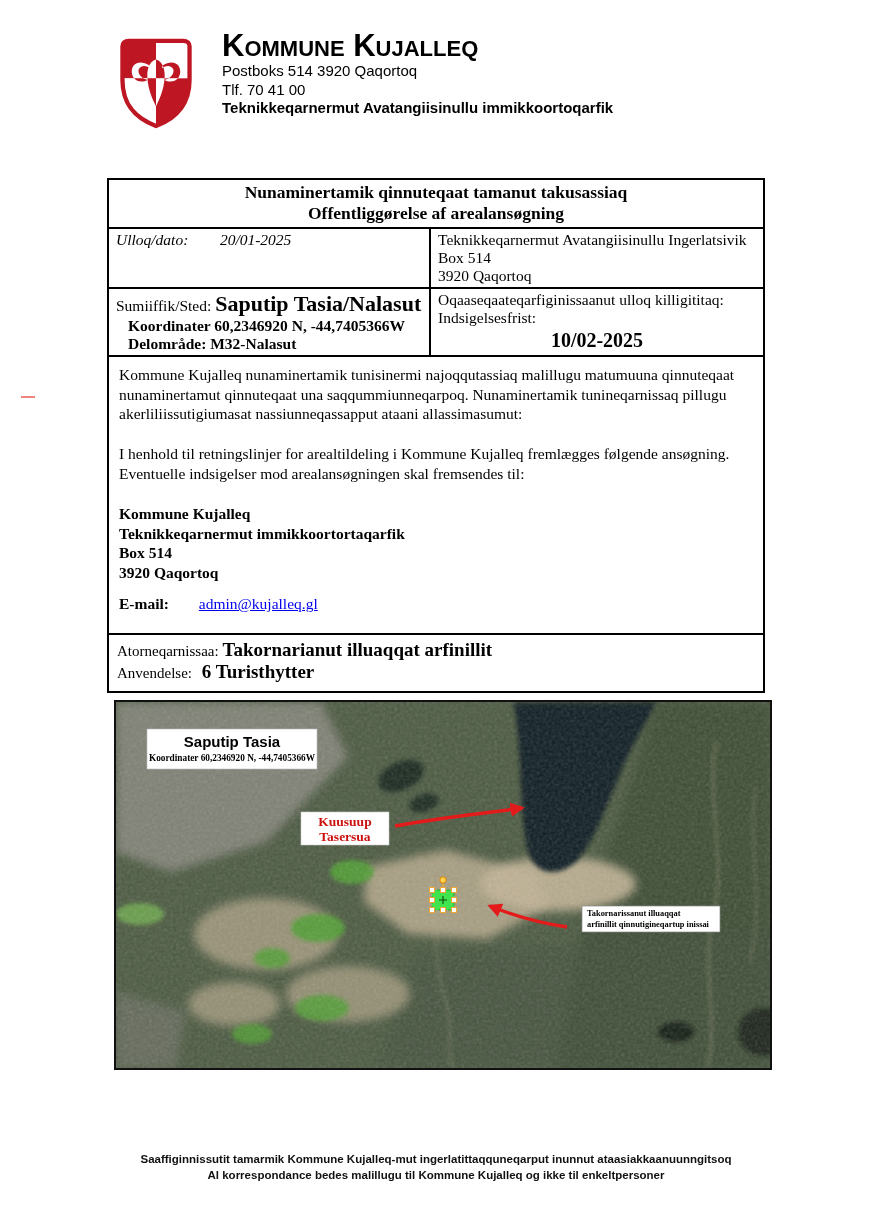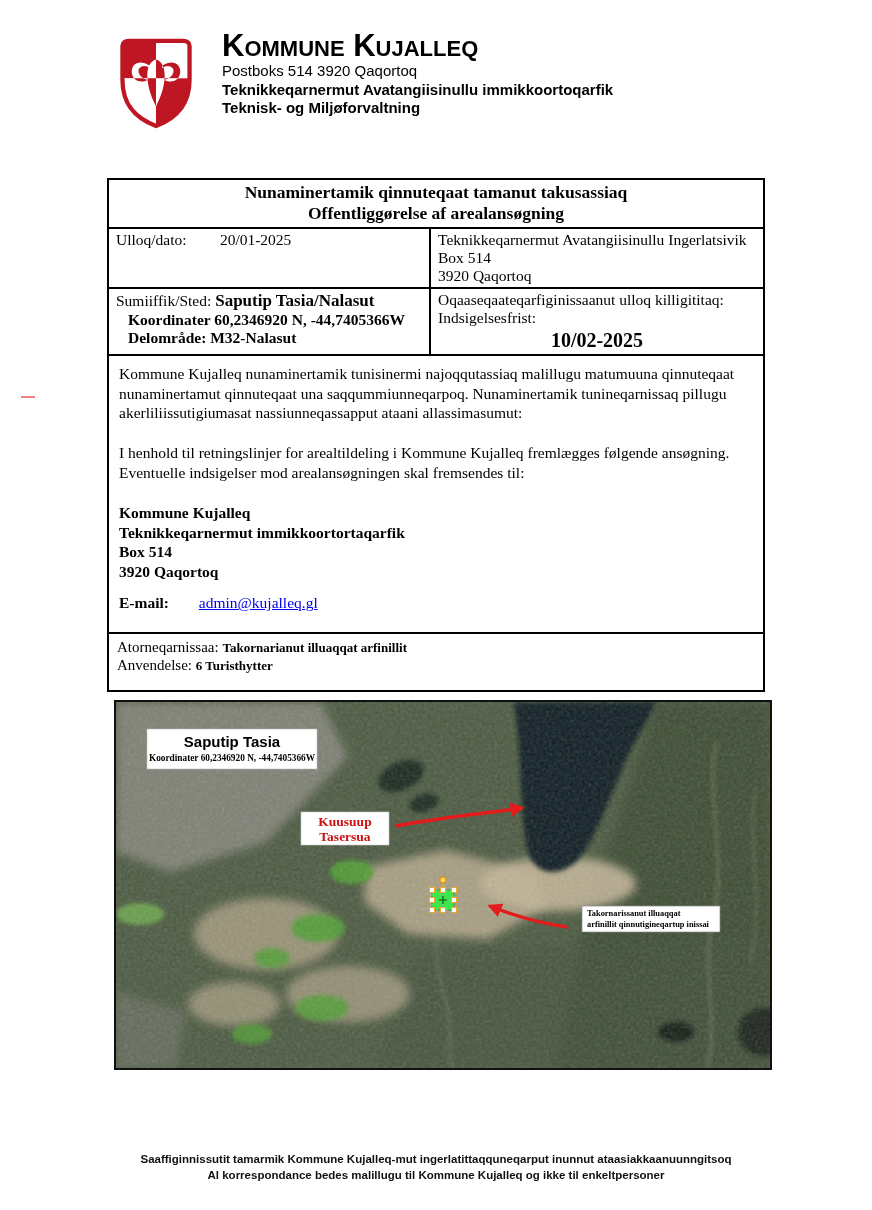--- a/index.html
+++ b/index.html
@@ -15,32 +15,32 @@
   .hdr-line{font-size:15px;line-height:1.26;font-weight:400;}
   .hdr-line.bold{font-weight:700;}
 
   
   table.notice{position:absolute;left:107px;top:178px;width:658px;
                border-collapse:collapse;font-size:15.5px;padding-left:30px;}
   table.notice td{border:2px solid #000;padding:2px 7px;vertical-align:top;}
   .t-title{text-align:center;font-weight:700;font-size:17.5px;line-height:1.22;height:40px;}
   .cell-left{width:306px;}
   .lbl-inline{display:inline-block;min-width:100px;}
-  .place-big{font-weight:700;font-size:17px;}
+  .place-big{font-weight:700;font-size:22px;}
   .bold-line{font-weight:700;margin-left:12px;}
   .deadline-val{font-weight:700;font-size:20px;text-align:center;margin-top:2px;}
   .body-cell{height:262px;padding:8px 10px 6px 10px !important;}
   .body-cell p{margin:0 0 0 0;line-height:1.28;}
   .spacer{height:20px;}
   .contact b{display:block;line-height:1.28;}
   .email-row{font-weight:700;margin-top:12px;}
   .email-link{color:#0000ee;text-decoration:underline;font-weight:400;margin-left:26px;}
   .use-cell{padding:4px 8px !important;height:48px;}
   .use-lbl{font-weight:400;font-size:15px;}
-  .use-val{font-weight:700;font-size:13px;}
+  .use-val{font-weight:700;font-size:19px;}
 
   
   .stray-dash{position:absolute;left:21px;top:396px;width:14px;height:2px;background:#ee8383;}
 
   
   .map-wrap{position:absolute;left:114px;top:700px;width:654px;height:366px;
             border:2px solid #101010;background:#3b82f6;}
   .map-wrap svg{display:block;}
 
   
@@ -93,34 +93,34 @@
             <use href="#ramHead" fill="#ffffff"></use>
           </g>
       </g>
       <path d="M15,4 L85,4 C90,4 93,7 93,11 L93,54 C93,88 74,104 50,113 C26,104 7,88 7,54 L7,11 C7,7 10,4 15,4 Z" fill="none" stroke="#be1622" stroke-width="5.5"></path>
     </svg>
   </div>
 
   <div class="hdr-text">
     <div class="hdr-org">Kommune Kujalleq</div>
     <div class="hdr-line">Postboks 514 3920 Qaqortoq</div>
+    <div class="hdr-line">Tlf. 70 41 00</div>
     <div class="hdr-line bold">Teknikkeqarnermut Avatangiisinullu immikkoortoqarfik</div>
-    <div class="hdr-line bold">Teknisk- og Miljøforvaltning</div>
   </div>
 
   <table class="notice">
     <tbody>
         <tr>
       <td colspan="2" class="t-title">
         <div>Nunaminertamik qinnuteqaat tamanut takusassiaq</div>
         <div>Offentliggørelse af arealansøgning</div>
       </td>
     </tr>
     <tr>
-      <td class="cell-left" style="height:52px;">
+      <td class="cell-left" style="height:52px;font-style:italic;">
         <span class="lbl-inline">Ulloq/dato:</span>
         <span>20/01-2025</span>
       </td>
       <td>
         <div>Teknikkeqarnermut Avatangiisinullu Ingerlatsivik</div>
         <div>Box 514</div>
         <div>3920 Qaqortoq</div>
       </td>
     </tr>
     <tr>
@@ -155,21 +155,21 @@
       </td>
     </tr>
     <tr>
       <td colspan="2" class="use-cell">
         <div>
           <span class="use-lbl">Atorneqarnissaa:</span>
           <span class="use-val">Takornarianut illuaqqat arfinillit</span>
         </div>
         <div>
           <span class="use-lbl">Anvendelse:</span>
-          <span class="use-val" style="">6 Turisthytter</span>
+          <span class="use-val" style="margin-left:6px;">6 Turisthytter</span>
         </div>
       </td>
     </tr>
   </tbody>
     </table>
 
   <div class="stray-dash"></div>
 
   <div class="map-wrap">
     <svg width="654" height="366" viewBox="0 0 654 366">

